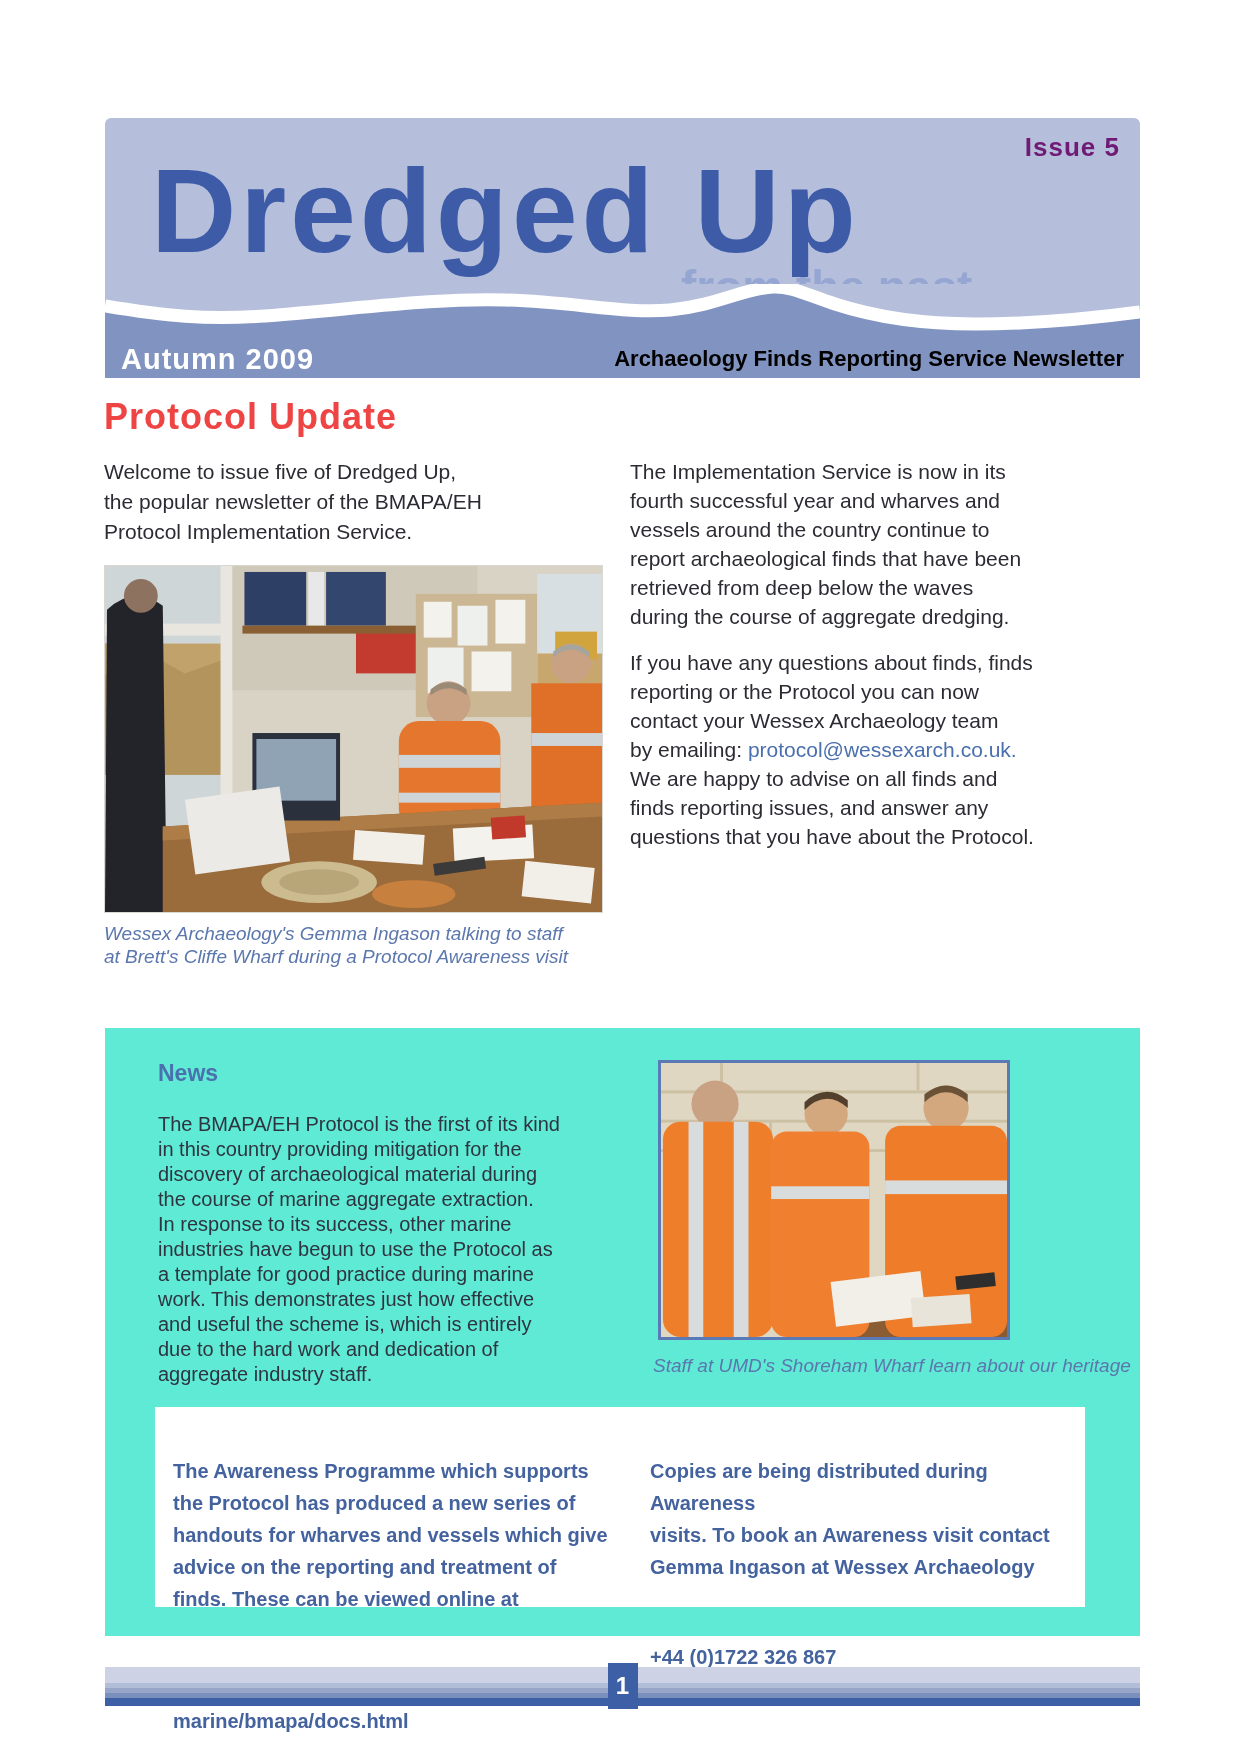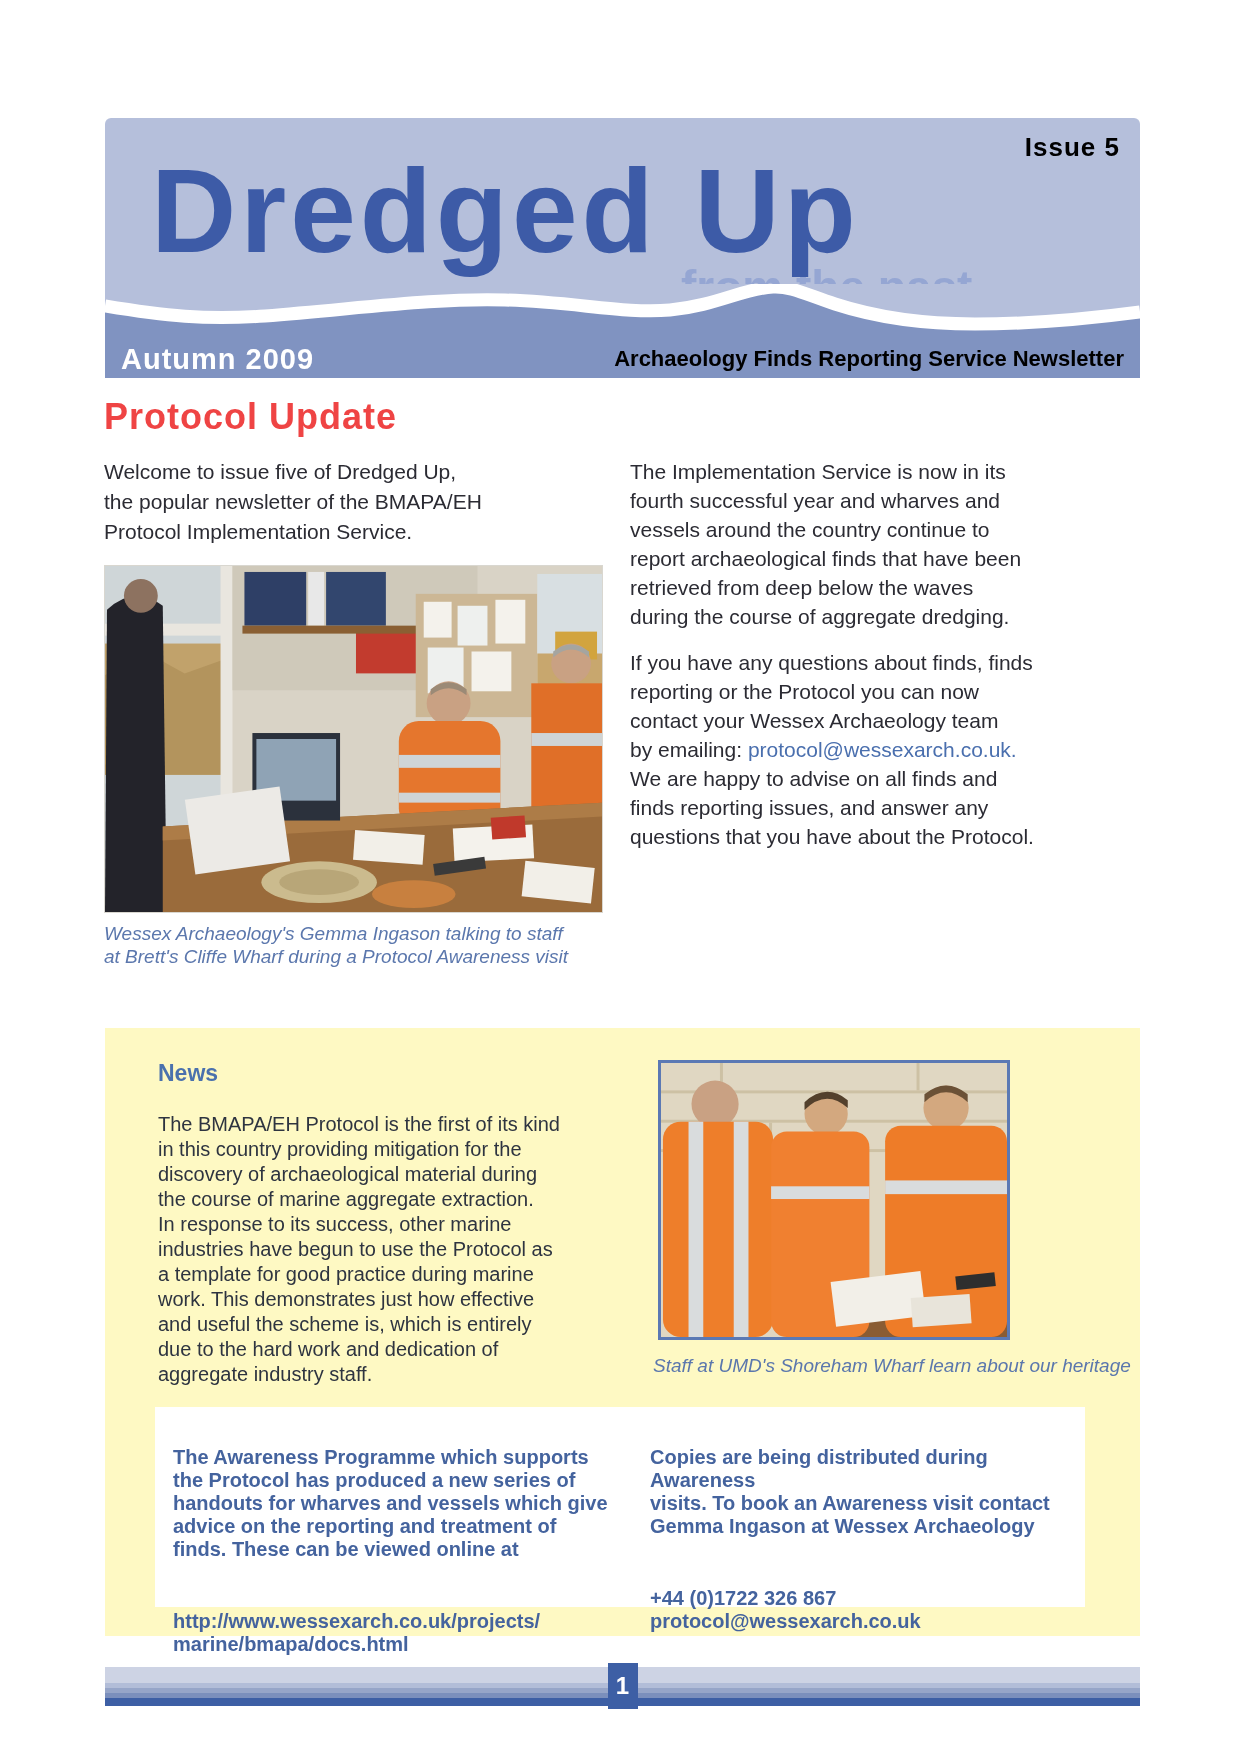--- a/index.html
+++ b/index.html
@@ -9,21 +9,21 @@
     background:#ffffff; overflow:hidden;
     font-family:"Liberation Sans", sans-serif;
   }
   
   .header-top {
     position:absolute; left:105px; top:118px; width:1035px; height:166px;
     background:#b5bfdb; border-radius:6px 6px 0 0; z-index:1;
   }
   .issue {
     position:absolute; right:20px; top:14px; font-size:26px; font-weight:bold;
-    color:#000000; letter-spacing:1px;
+    color:#701a75; letter-spacing:1px;
   }
   .logo-title {
     position:absolute; left:46px; top:34px; font-size:118px; font-weight:bold;
     color:#3d5ba7; letter-spacing:4px; line-height:1; z-index:4; white-space:nowrap;
   }
   .logo-sub {
     position:absolute; left:576px; top:146px; font-size:46px; font-weight:bold;
     color:#95a6d3; line-height:1; z-index:3; white-space:nowrap;
   }
   .wave-svg { position:absolute; left:105px; top:284px; width:1035px; height:56px; z-index:2; display:block; }
@@ -54,21 +54,21 @@
   }
   .col2 {
     position:absolute; left:630px; top:457px; width:520px; font-size:21px;
     line-height:29px; color:#2b2b33;
   }
   .col2 p { white-space:pre-line; margin-bottom:17px; }
   .email-link { color:#4a6fae; cursor:pointer; }
   
   .newsbox {
     position:absolute; left:105px; top:1028px; width:1035px; height:608px;
-    background:#fef9c3;
+    background:#5eead4;
   }
   .news-heading {
     position:absolute; left:53px; top:32px; font-size:23px; font-weight:bold;
     color:#4a71ad;
   }
   .news-body {
     position:absolute; left:53px; top:84px; width:530px; font-size:20px;
     line-height:25px; color:#2e3440; white-space:pre-line;
   }
   .photo2 {
@@ -77,21 +77,21 @@
   }
   .caption2 {
     position:absolute; left:548px; top:327px; font-size:19px; font-style:italic;
     color:#5b77ad; white-space:nowrap;
   }
   .whitebox {
     position:absolute; left:50px; top:379px; width:930px; height:200px;
     background:#ffffff;
   }
   .wb-col { position:absolute; top:16px; font-size:20px; font-weight:bold;
-    line-height:23px; color:#44639e; white-space:pre-line; }
+    line-height:32px; color:#44639e; white-space:pre-line; }
   .wb-left  { left:18px;  width:455px; }
   .wb-right { left:495px; width:425px; }
   .wb-gap { display:block; height:26px; }
   .wb-link { color:#44639e; cursor:pointer; }
   
   .footer { position:absolute; left:105px; top:1667px; width:1035px; }
   .stripe { width:100%; }
   .s1 { height:16px; background:#cdd3e4; }
   .s2 { height:5px;  background:#b2bdd8; }
   .s3 { height:5px;  background:#96a5c8; }

